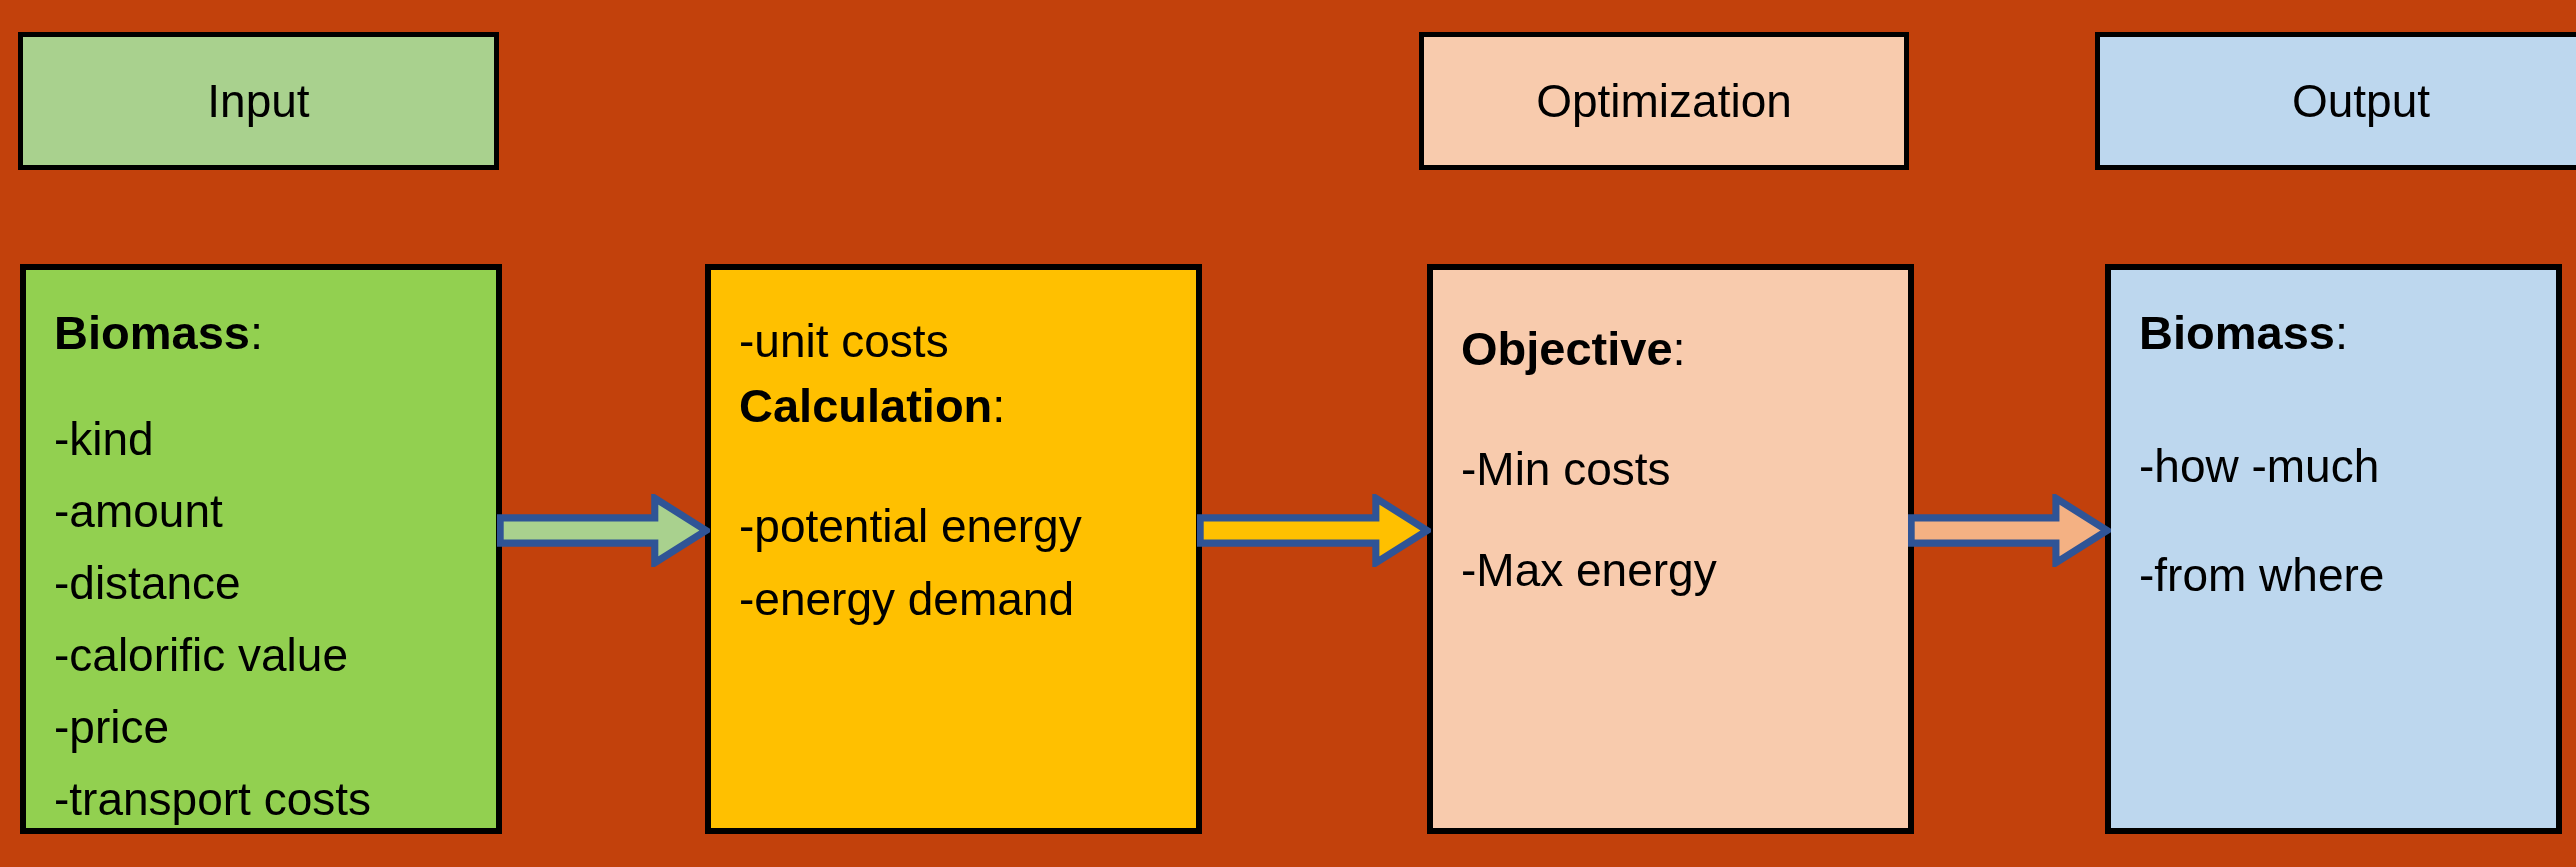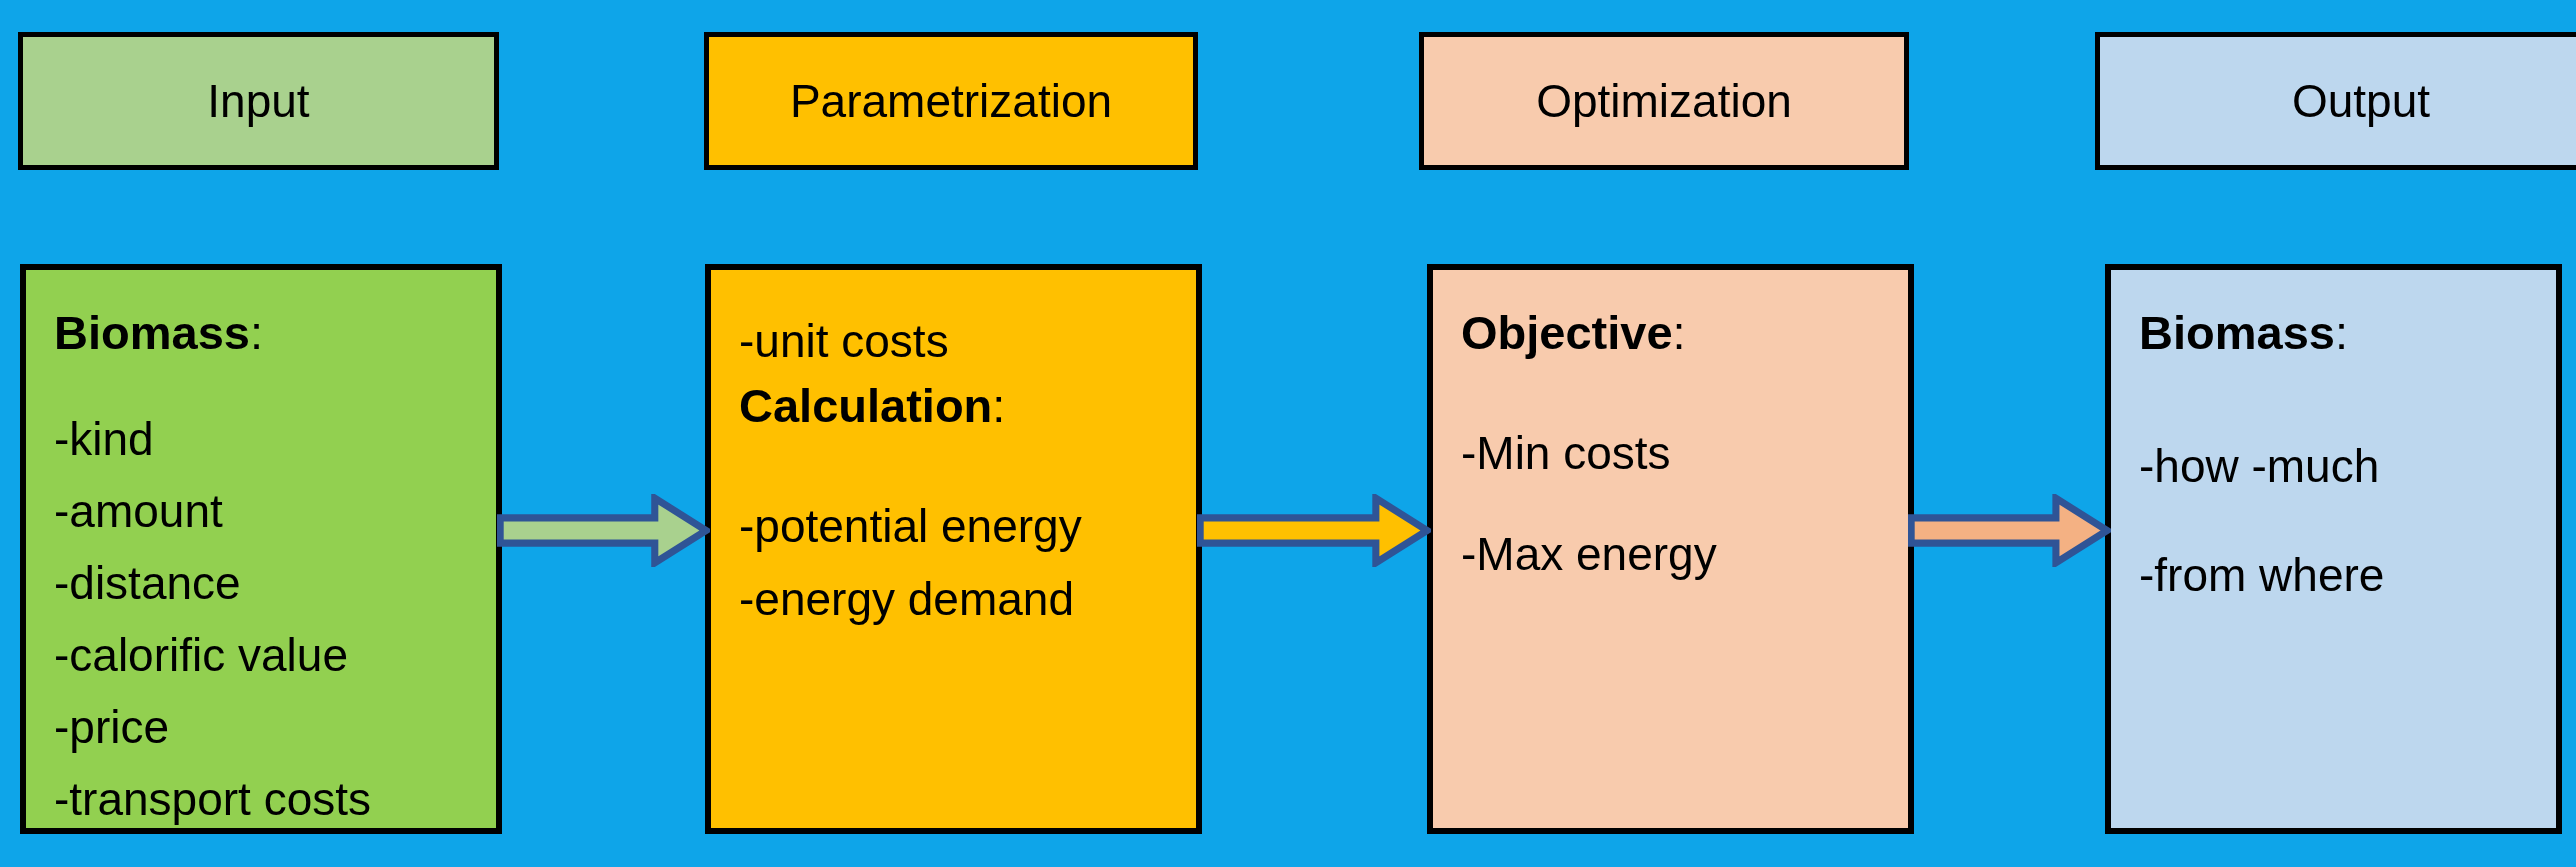--- a/index.html
+++ b/index.html
@@ -1,19 +1,19 @@
 <!DOCTYPE html>
 <html style="font-size:12.6px"><head>
 <meta charset="utf-8">
 <style>
   html,body{margin:0;padding:0;background:#ffffff;}
   #canvas{
     position:relative;
     width:2576px;height:867px;
-    background:#0ea5e9;
+    background:#c2410c;
     font-family:"Liberation Sans", sans-serif;
     color:#000000;
     overflow:hidden;
   }
   .hdr{
     position:absolute;
     top:32px;height:138px;
     border:5.5px solid #000;
     box-sizing:border-box;
     display:flex;align-items:center;justify-content:center;
@@ -32,38 +32,35 @@
   .heading .colon{font-weight:normal;}
   .item{font-weight:normal;line-height:72px;}
 
   
   .c1 .heading{margin-bottom:43px;}
   
   .c2 .heading{margin-bottom:57px;}
   .c2 .item{line-height:73px;}
   .c2 .heading2{margin-top:33px;margin-bottom:39px;}
   
-  .c3 .heading{margin-bottom:57px;}
+  .c3 .heading{margin-bottom:57px;margin-top:16px;}
   .c3 .item{line-height:73px;margin-bottom:28px;}
   
   .c4 .heading{margin-bottom:52px;}
   .c4 .item{line-height:109px;}
 
   .arrow{position:absolute;top:494px;height:73px;}
 </style>
 </head>
 <body>
 
 <div id="canvas">
 
   <div class="hdr" style="left: 18px; width: 481px; background-color: rgb(169, 209, 142);">
     <span>Input</span>
-  </div>
-  <div class="hdr" style="left: 704px; width: 494px; background-color: rgb(255, 192, 0);">
-    <span>Parametrization</span>
   </div>
   <div class="hdr" style="left: 1419px; width: 490px; background-color: rgb(248, 203, 173);">
     <span>Optimization</span>
   </div>
   <div class="hdr" style="left: 2095px; width: 532px; background-color: rgb(189, 215, 238);">
     <span>Output</span>
   </div>
 
   <div class="bodybox c1" style="left: 20px; width: 482px; background-color: rgb(146, 208, 80);">
     <div class="line heading">

